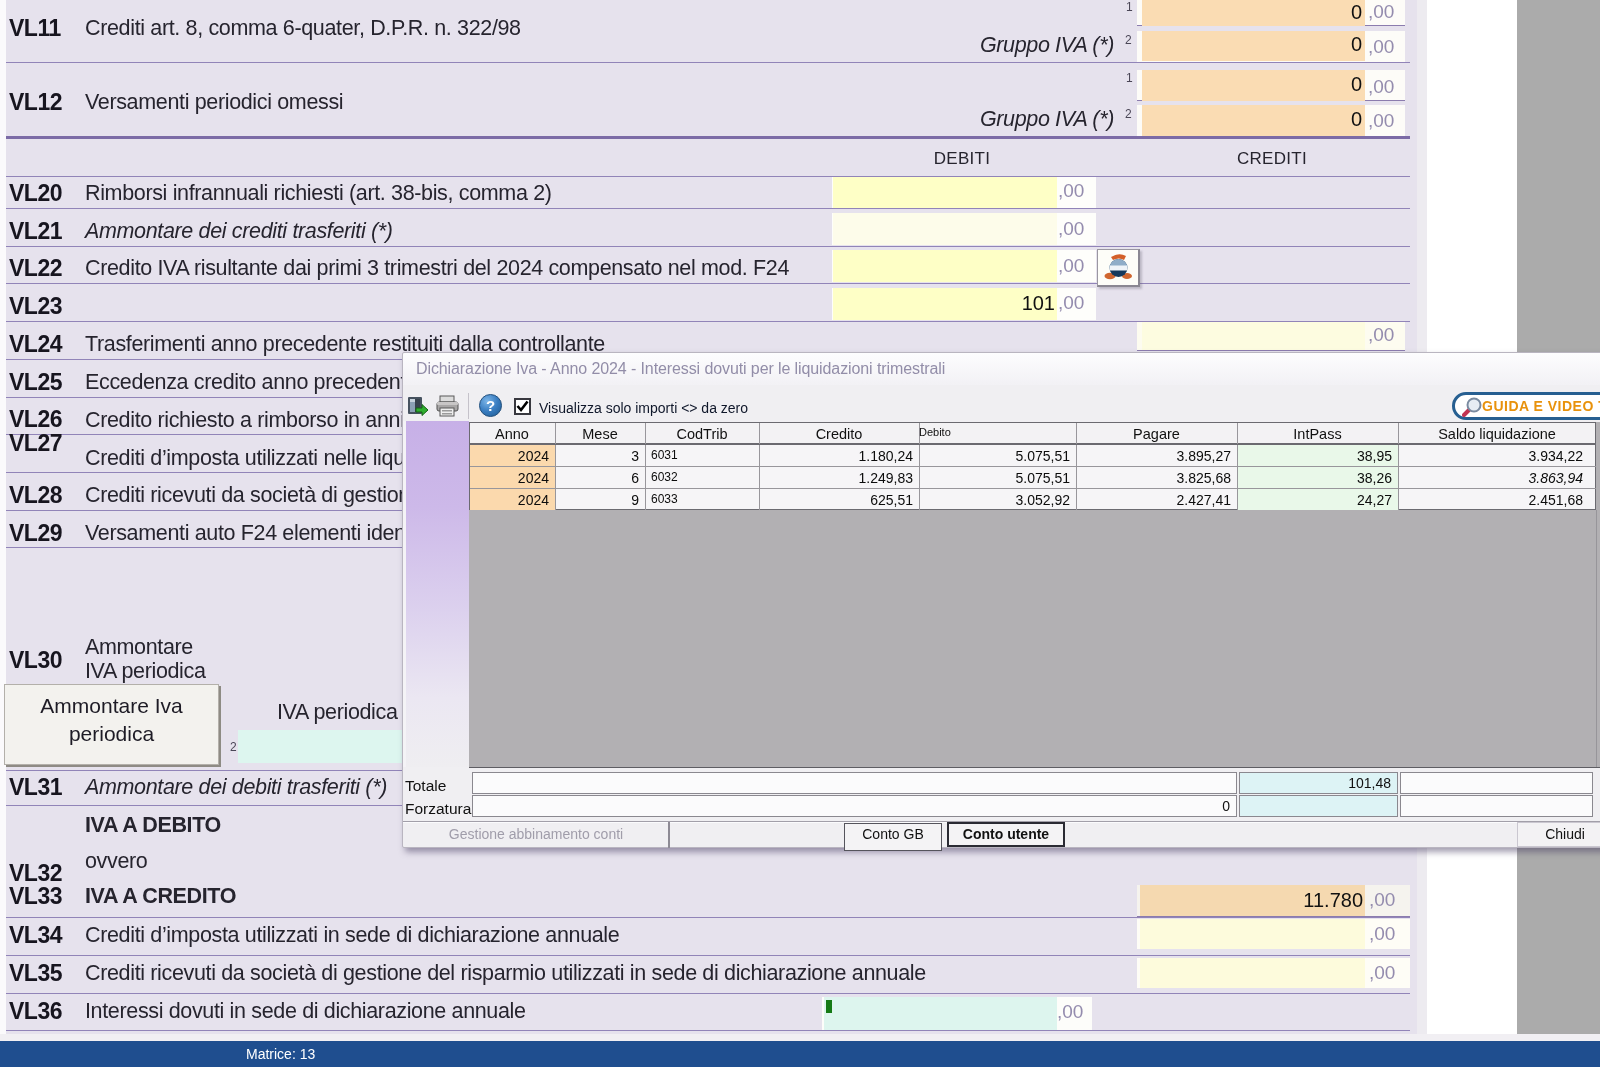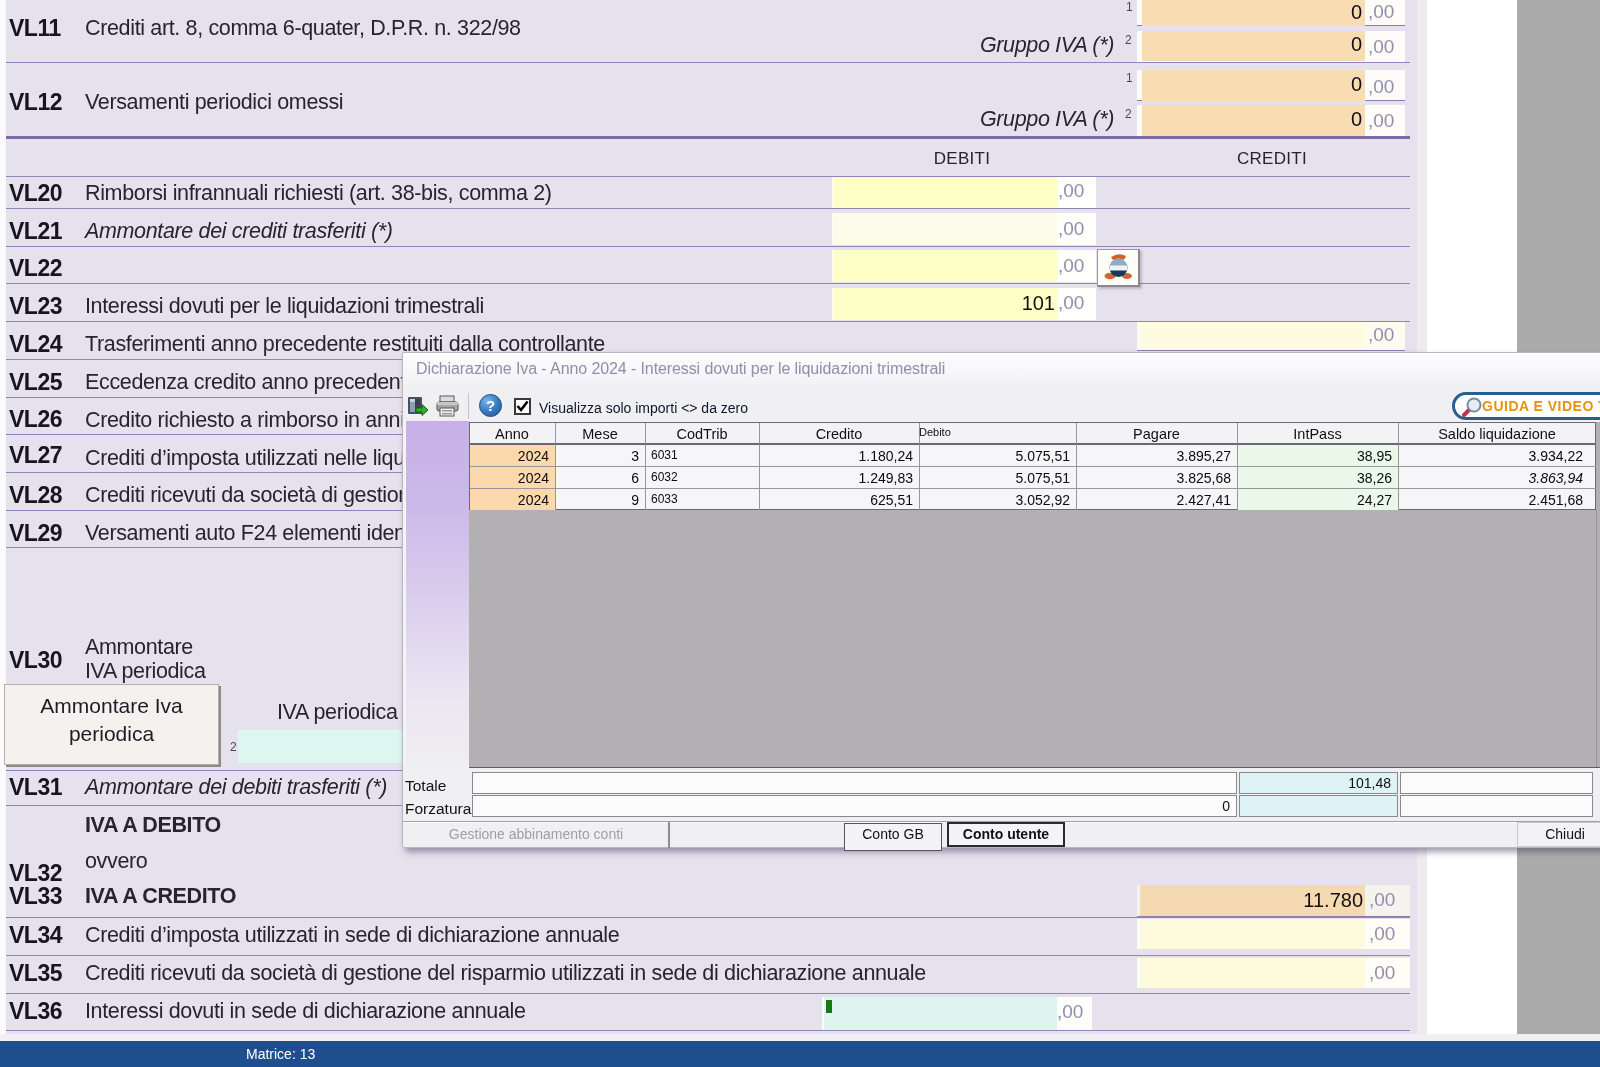--- a/index.html
+++ b/index.html
@@ -79,29 +79,29 @@
   <div class="sep" style="top:434px;"></div>
   <div class="sep" style="top:472px;"></div>
   <div class="sep" style="top:510px;"></div>
   <div class="sep" style="top:547px;"></div>
 
   <div class="vl" style="top:180px;">VL20</div>
   <div class="rowtxt" style="top:181px;">Rimborsi infrannuali richiesti (art. 38-bis, comma 2)</div>
   <div class="vl" style="top:218px;">VL21</div>
   <div class="rowtxt" style="top:219px;font-style:italic;">Ammontare dei crediti trasferiti (*)</div>
   <div class="vl" style="top:255px;">VL22</div>
+  <div class="rowtxt" style="top:256px;">Credito IVA risultante dai primi 3 trimestri del 2024 compensato nel mod. F24</div>
   <div class="vl" style="top:293px;">VL23</div>
-  <div class="rowtxt" style="top:294px;">Interessi dovuti per le liquidazioni trimestrali</div>
   <div class="vl" style="top:331px;">VL24</div>
   <div class="rowtxt" style="top:332px;">Trasferimenti anno precedente restituiti dalla controllante</div>
   <div class="vl" style="top:369px;">VL25</div>
   <div class="rowtxt" style="top:370px;">Eccedenza credito anno precedente</div>
   <div class="vl" style="top:406px;">VL26</div>
   <div class="rowtxt" style="top:408px;">Credito richiesto a rimborso in anni precedenti</div>
-  <div class="vl" style="top:442px;">VL27</div>
+  <div class="vl" style="top:430px;">VL27</div>
   <div class="rowtxt" style="top:446px;">Crediti d’imposta utilizzati nelle liquidazioni periodiche</div>
   <div class="vl" style="top:482px;">VL28</div>
   <div class="rowtxt" style="top:483px;">Crediti ricevuti da società di gestione del risparmio</div>
   <div class="vl" style="top:520px;">VL29</div>
   <div class="rowtxt" style="top:521px;">Versamenti auto F24 elementi identificativi</div>
 
   <div class="abs" style="left:832px;top:177px;width:264px;height:31px;background:#fefefb;"></div>
   <div class="abs" style="left:833px;top:177px;width:224px;height:31px;background:#feffc6;"></div>
   <div class="c00" style="left:1058px;top:180px;">,00</div>
 

